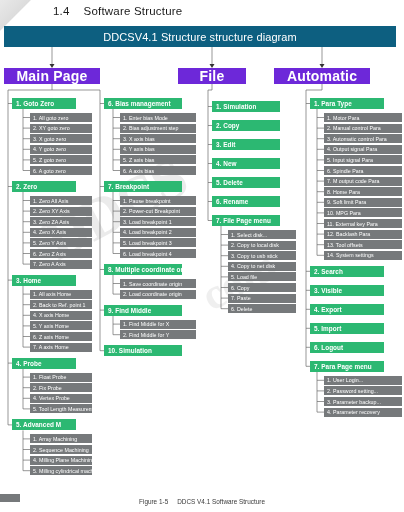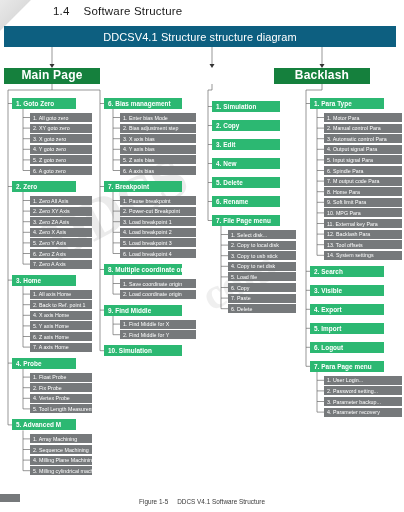--- a/index.html
+++ b/index.html
@@ -53,23 +53,23 @@
     font-size:11px;letter-spacing:.1px;z-index:3;
   }
 
   
   .canvas{position:absolute;left:0;top:0;width:404px;height:512px;z-index:2;}
   .svg-lines{position:absolute;left:0;top:0;width:404px;height:512px;z-index:1;}
 
   
   .top-box{
     position:absolute;height:16px;
-    background:#15803d;color:#ffffff;
-    display:flex;justify-content:center;
-    font-size:12px;font-weight:bold;letter-spacing:.2px;z-index:3;
+    background:#6d28d9;color:#ffffff;
+    display:flex;align-items:center;justify-content:center;
+    font-size:14px;font-weight:bold;letter-spacing:.2px;z-index:3;
   }
 
   
   .g-box{
     position:absolute;height:11px;
     background:#2cb872;color:#ffffff;
     display:flex;align-items:center;
     padding-left:4px;box-sizing:border-box;
     font-size:6.4px;font-weight:bold;letter-spacing:.05px;
     z-index:3;white-space:nowrap;overflow:hidden;
@@ -235,22 +235,25 @@
     <line x1="317" y1="371.7999999999999" x2="317" y2="412.09999999999997" stroke="#6a6a6a" stroke-width="0.7"></line>
     <line x1="322" y1="84" x2="322" y2="90" stroke="#6a6a6a" stroke-width="0.7"></line>
     <line x1="322" y1="90" x2="306" y2="90" stroke="#6a6a6a" stroke-width="0.7"></line>
     <line x1="306" y1="90" x2="306" y2="366.2999999999999" stroke="#6a6a6a" stroke-width="0.7"></line>
   </svg>
 
 <div class="canvas" id="canvas">
     <div class="top-box" style="left: 4px; top: 68px; width: 96px;">
       <span>Main Page</span>
     </div>
+    <div class="top-box" style="left: 178px; top: 68px; width: 68px;">
+      <span>File</span>
+    </div>
     <div class="top-box" style="left: 274px; top: 68px; width: 96px;">
-      <span>Backlash</span>
+      <span>Automatic</span>
     </div>
     <div class="g-box" style="left: 12px; top: 98px; width: 64px;">
       <span>1. Goto Zero</span>
     </div>
     <div class="s-box" style="left: 30px; top: 113px; width: 62px;">
       <span>1. All goto zero</span>
     </div>
     <div class="s-box" style="left: 30px; top: 123.6px; width: 62px;">
       <span>2. XY goto zero</span>
     </div>

